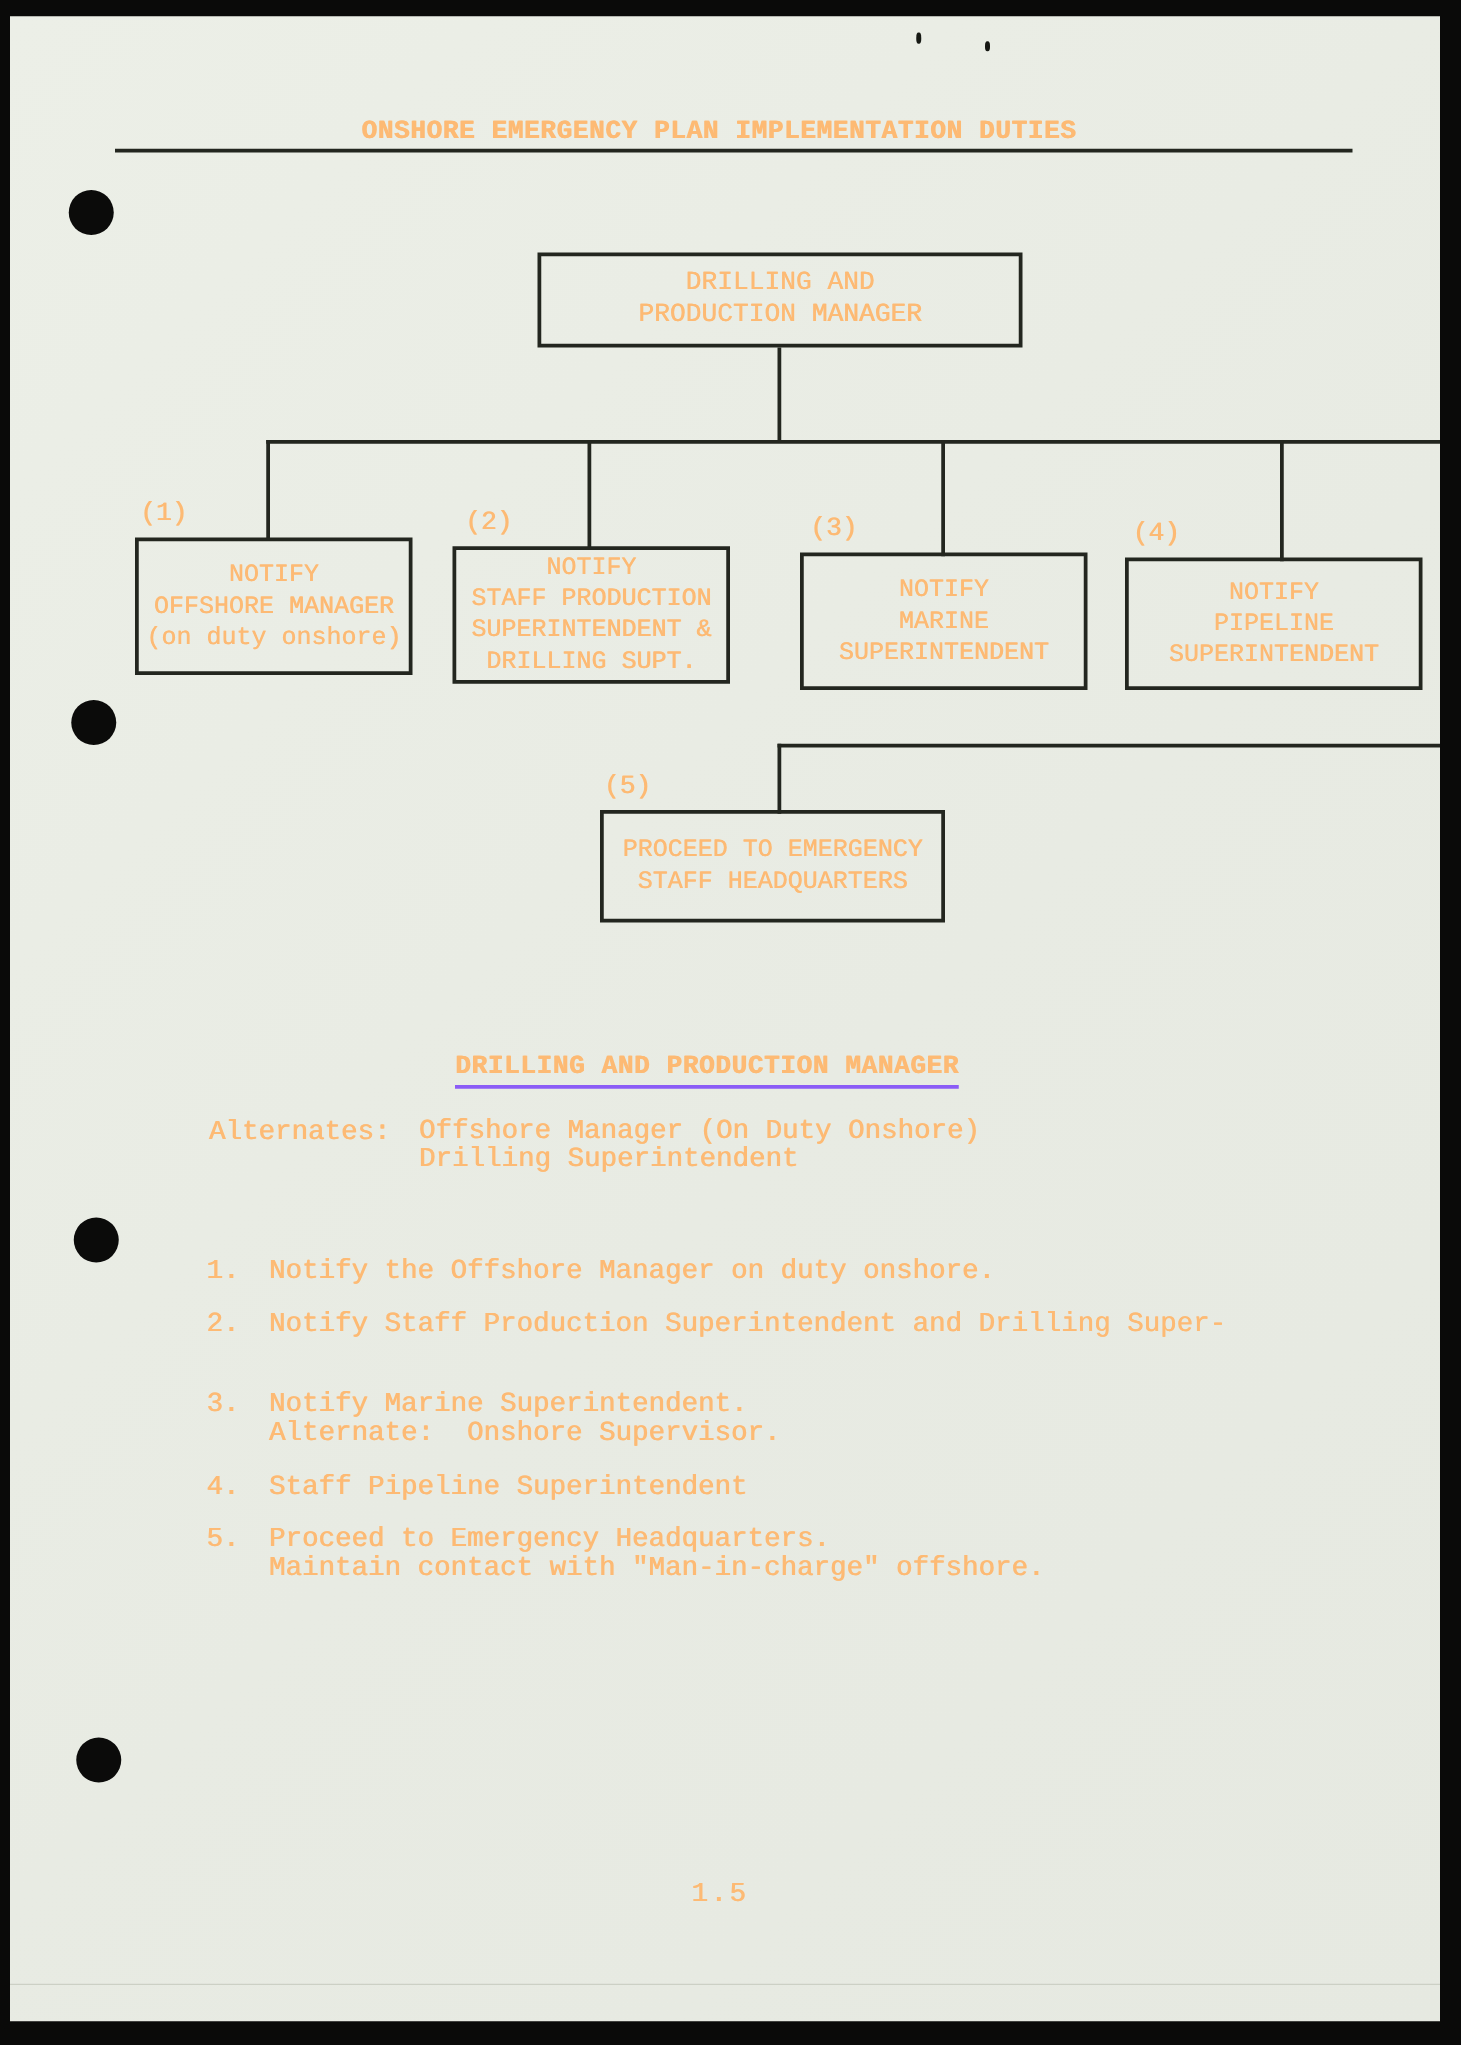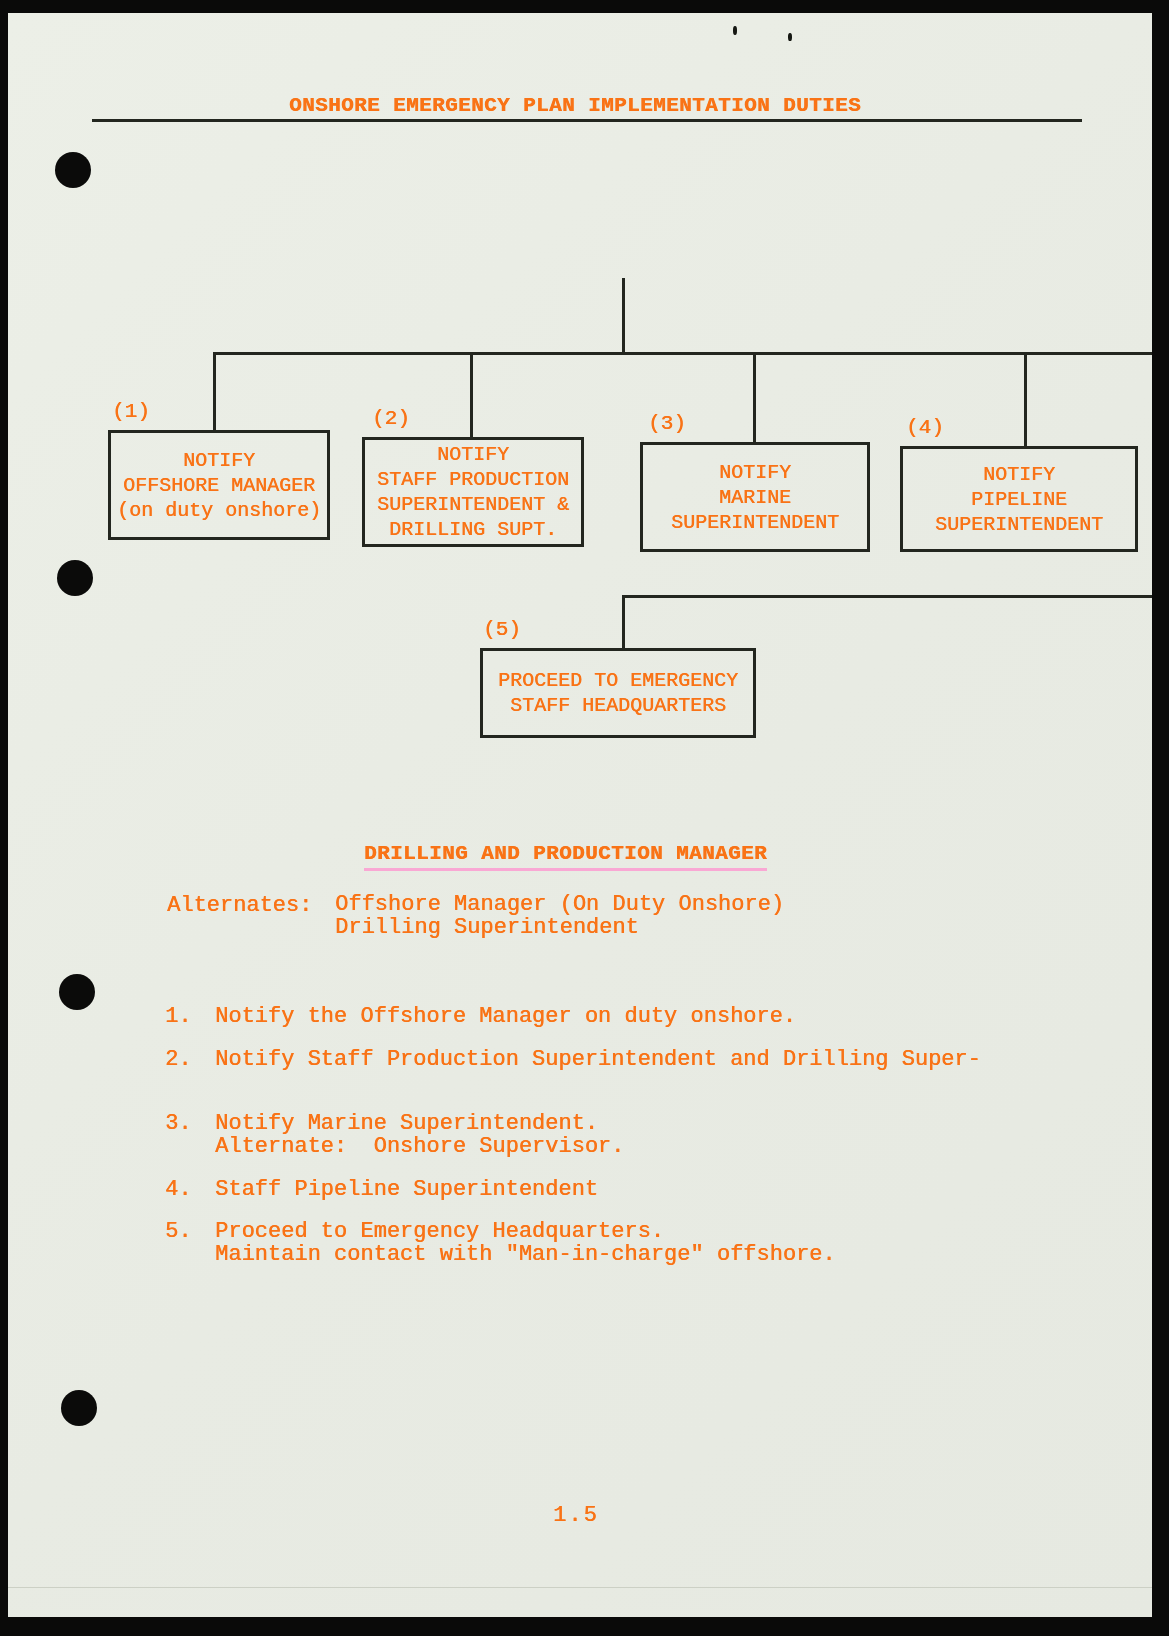--- a/index.html
+++ b/index.html
@@ -5,39 +5,39 @@
   html,body { margin:0; padding:0; background:#222; }
   .scan {
     position:relative; width:1169px; height:1636px;
     background:#0a0a09; overflow:hidden;
     font-family:"Liberation Mono", monospace;
   }
   .paper {
     position:absolute; left:8px; top:13px; width:1144px; height:1604px;
     background:linear-gradient(135deg,#ecefe7 0%, #e8ebe3 55%, #e6e9e1 100%);
   }
-  .typw { color:#f97316; text-shadow:0.5px 0 currentColor; }
+  .typw { color:#fdba74; text-shadow:0.5px 0 currentColor; }
   .abs { position:absolute; }
   .line { white-space:pre; }
   .doc-title { font-size:21px; font-weight:bold; letter-spacing:0.4px; }
   .rule { position:absolute; background:#23261f; }
   .box {
     position:absolute; border:3px solid #23261f; background:transparent;
     display:flex; flex-direction:column; align-items:center; justify-content:center;
     text-align:center;
   }
   .box .line { font-size:20px; line-height:25px; }
   .box.root .line { font-size:21px; line-height:26px; }
   .num-label { position:absolute; font-size:21px; }
   .hline, .vline { position:absolute; background:#23261f; }
   .punch { position:absolute; width:36px; height:36px; border-radius:50%; background:#0b0b0a; }
   .speck { position:absolute; background:#161813; border-radius:45%; }
   .sec-heading {
     font-size:21px; font-weight:bold; letter-spacing:0.4px;
-    border-bottom:3px solid #f9a8d4; padding-bottom:3px;
+    border-bottom:3px solid #8b5cf6; padding-bottom:3px;
   }
   .body-text { font-size:22px; }
   .alt-lines .line, .duty-lines .line { font-size:22px; line-height:23px; }
   .duty { display:flex; }
   .duty-num { font-size:22px; line-height:23px; width:50px; flex:0 0 50px; }
   .crease { position:absolute; height:1px; background:#ccd0c5; }
   .pageno { font-size:22px; letter-spacing:2px; }
 </style>
 </head>
 <body>
@@ -60,20 +60,24 @@
 
   <div class="vline" style="left:622px; top:278px; width:3px; height:76px;"></div>
   <div class="hline" style="left:213px; top:352px; width:939px; height:3px;"></div>
   <div class="vline" style="left:213px; top:352px; width:3px; height:80px;"></div>
   <div class="vline" style="left:470px; top:352px; width:3px; height:88px;"></div>
   <div class="vline" style="left:753px; top:352px; width:3px; height:93px;"></div>
   <div class="vline" style="left:1024px; top:352px; width:3px; height:97px;"></div>
   <div class="hline" style="left:622px; top:595px; width:530px; height:3px;"></div>
   <div class="vline" style="left:622px; top:595px; width:3px; height:56px;"></div>
 
+  <div class="box root typw" style="left:430px; top:202px; width:382px; height:70px;">
+    <span class="line">DRILLING AND</span>
+    <span class="line">PRODUCTION MANAGER</span>
+  </div>
 
   <div class="num-label typw" style="left:112px; top:400px;">(1)</div>
   <div class="box typw" style="left:108px; top:430px; width:216px; height:104px;">
     <span class="line">NOTIFY</span>
     <span class="line">OFFSHORE MANAGER</span>
     <span class="line">(on duty onshore)</span>
   </div>
 
   <div class="num-label typw" style="left:372px; top:407px;">(2)</div>
   <div class="box typw" style="left:362px; top:437px; width:216px; height:104px;">

